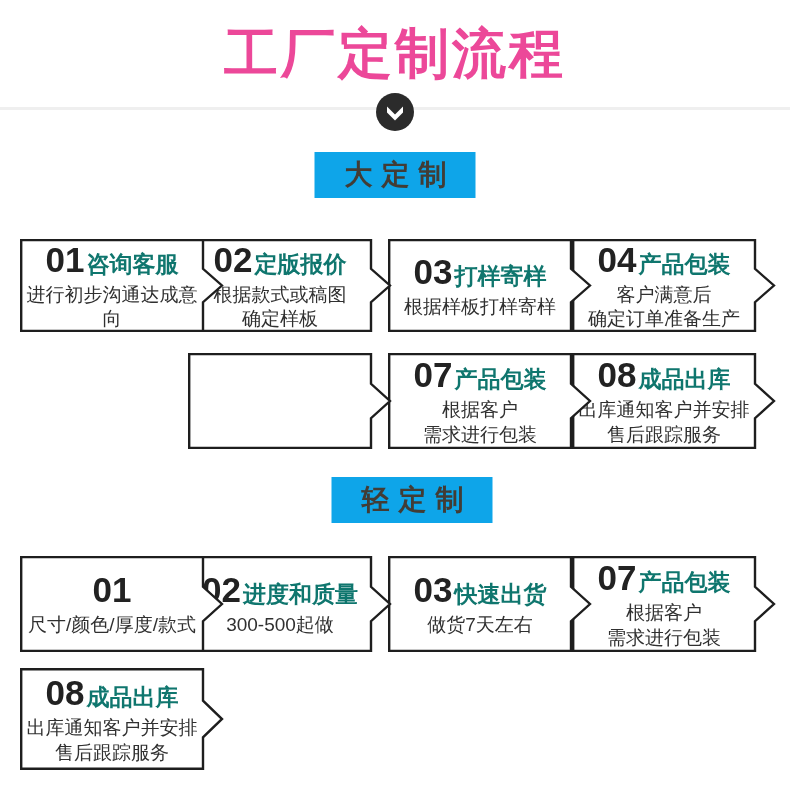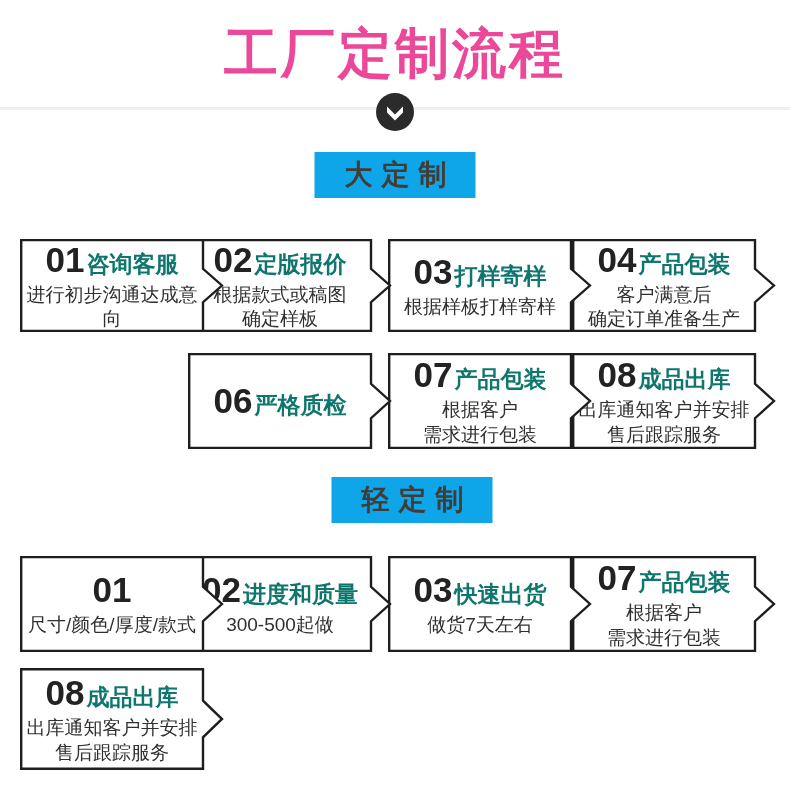--- a/index.html
+++ b/index.html
@@ -109,24 +109,20 @@
       </div>
     </div>
   </div>
 
   <div class="flow-row" id="row2">
     <div class="step s2">
       <svg class="shape" viewBox="0 0 204 100" preserveAspectRatio="none">
           <path d="M1.2,1.2 H183 V32 L202,50 L183,68 V98.8 H1.2 Z" fill="#fff" stroke="#1e1e1e" stroke-width="2.4"></path>
         </svg>
       <div class="step-content">
-        <div class="step-head">
-            <span class="num">06</span>
-            <span class="stitle">严格质检</span>
-          </div>
       </div>
     </div>
     <div class="step s3">
       <svg class="shape" viewBox="0 0 204 100" preserveAspectRatio="none">
           <path d="M1.2,1.2 H183 V32 L202,50 L183,68 V98.8 H1.2 Z" fill="#fff" stroke="#1e1e1e" stroke-width="2.4"></path>
         </svg>
       <div class="step-content">
         <div class="step-head">
             <span class="num">07</span>
             <span class="stitle">产品包装</span>

